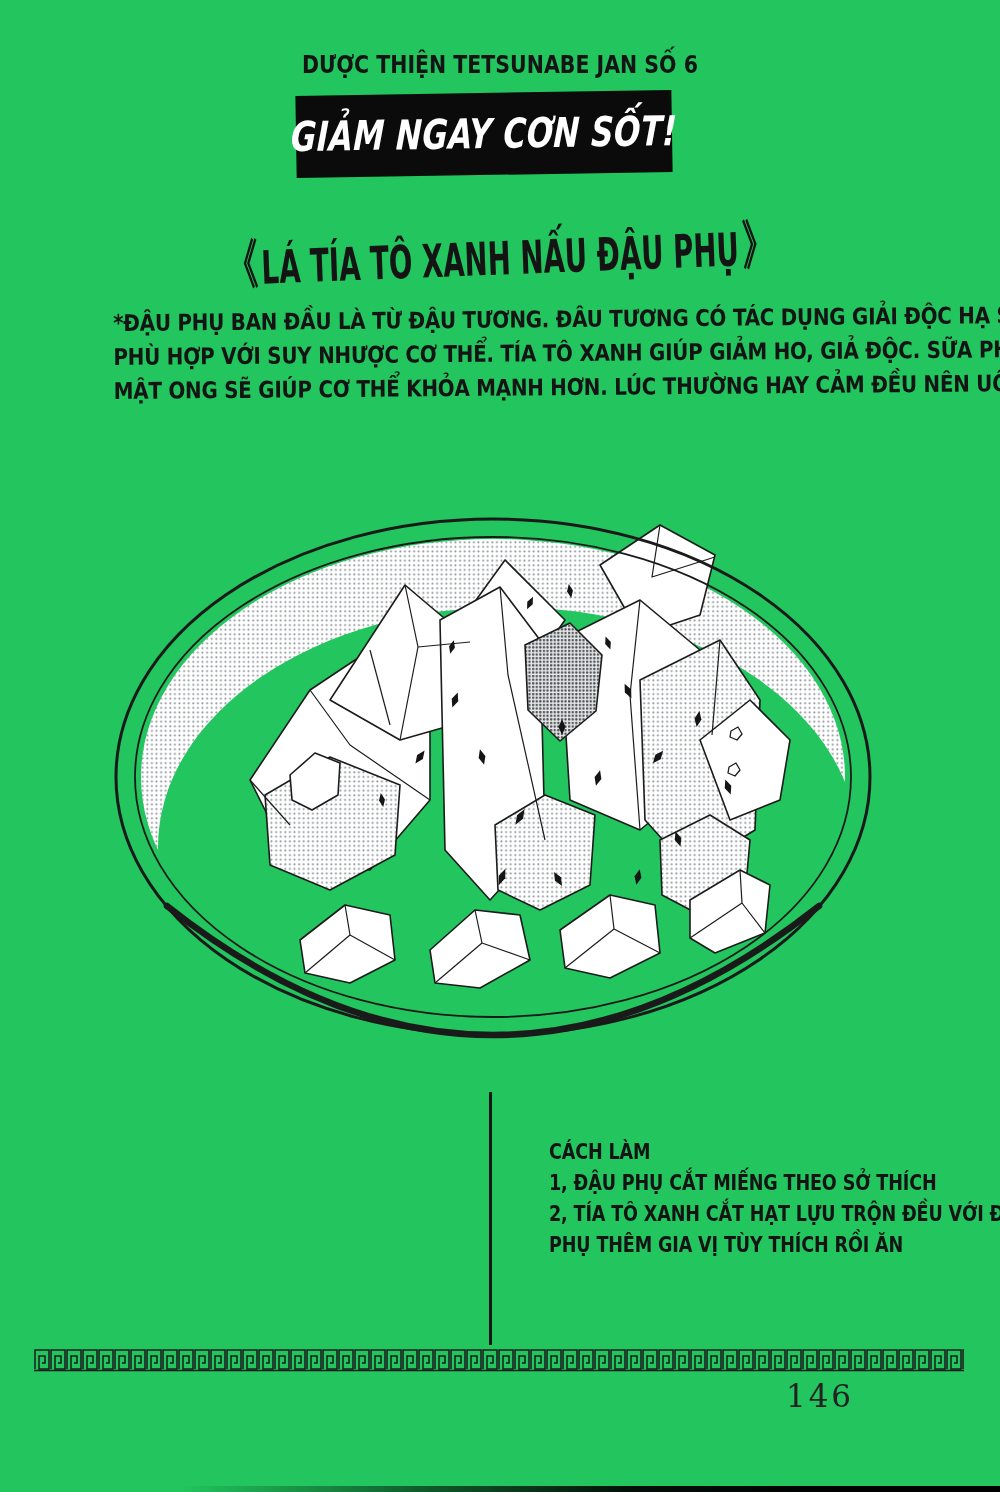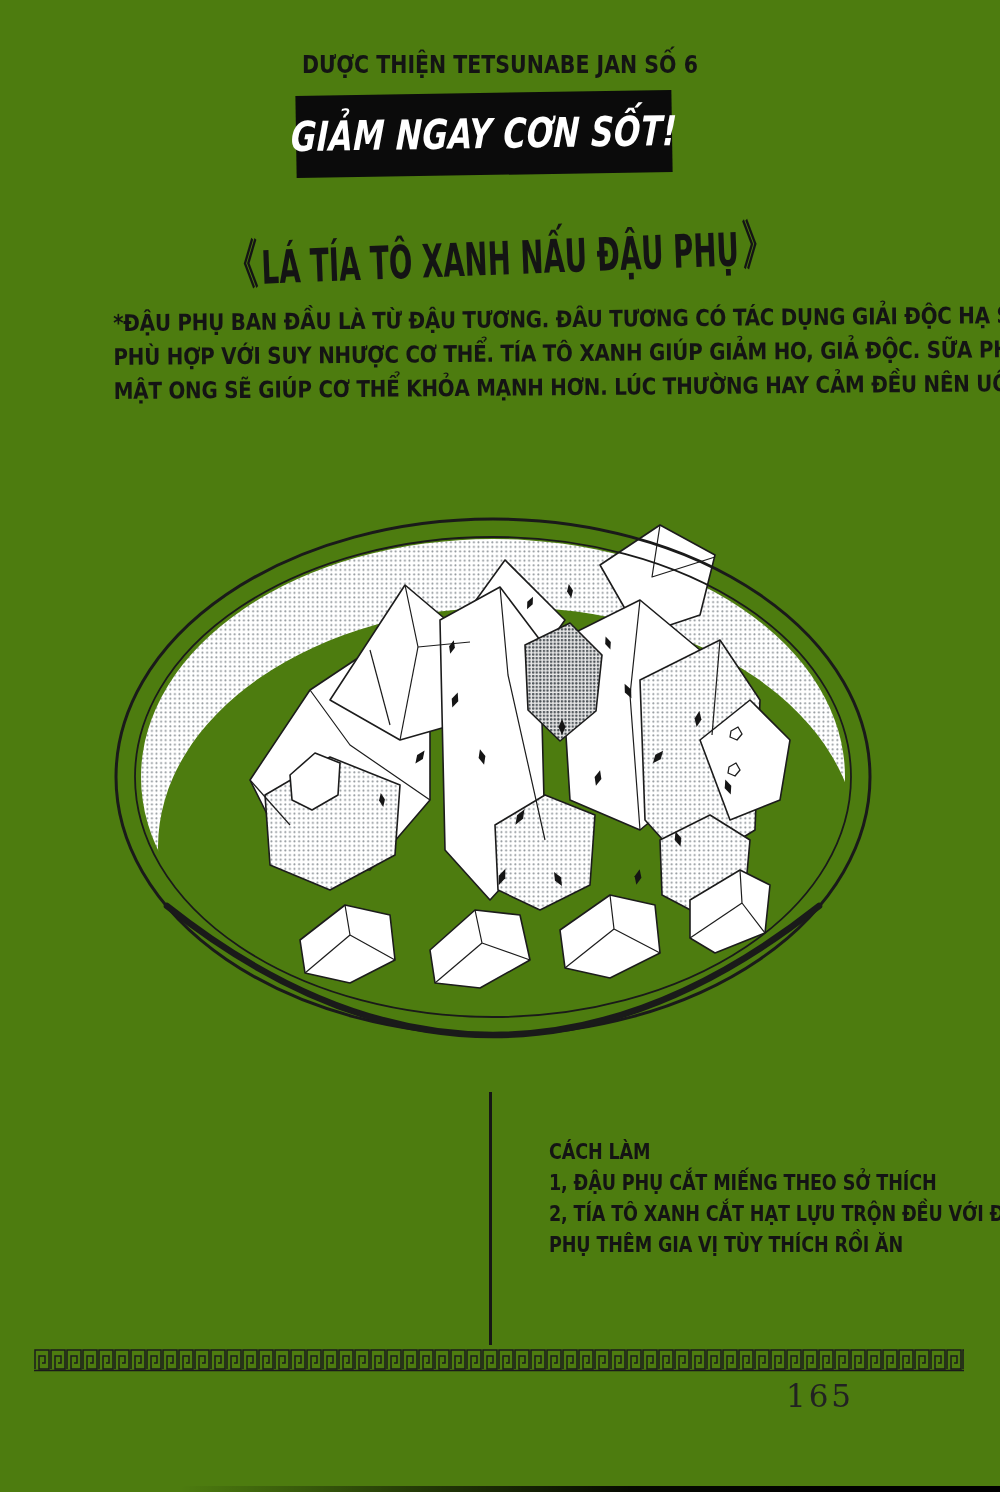--- a/index.html
+++ b/index.html
@@ -1,16 +1,16 @@
 <!DOCTYPE html>
 <html><head>
 <meta charset="utf-8">
 <style>
   html,body{margin:0;padding:0;background:#fff;}
-  #page{position:relative;width:1000px;height:1492px;background:#4d7c0f;overflow:hidden;
+  #page{position:relative;width:1000px;height:1492px;background:#22c55e;overflow:hidden;
         font-family:"DejaVu Sans",sans-serif;color:#141414;}
 
   
   .series-title{position:absolute;top:50px;left:0;width:1000px;text-align:center;
     font-size:25px;font-weight:bold;letter-spacing:0px;white-space:nowrap;
     transform:scaleX(0.82);transform-origin:50% 50%;}
 
   
   .banner{position:absolute;left:296px;top:93px;width:376px;height:82px;background:#0b0b0b;
     transform:rotate(-0.9deg);display:flex;align-items:center;justify-content:center;}
@@ -179,17 +179,17 @@
   <svg class="greek-border" viewBox="0 0 930 24">
     <defs>
       <pattern id="meander" width="16" height="24" patternUnits="userSpaceOnUse">
         <path d="M1,21 V2 H15 V21 H5 V8 H11 V15 H8" fill="none" stroke="#1a1a1a" stroke-width="1.5"></path>
       </pattern>
     </defs>
     <rect x="0" y="0" width="930" height="24" fill="url(#meander)"></rect>
     <line x1="0" y1="22.5" x2="930" y2="22.5" stroke="#1a1a1a" stroke-width="1.6"></line>
   </svg>
 
-  <div class="page-number">165</div>
+  <div class="page-number">146</div>
 
   <div class="scan-edge"></div>
 
 </div>
 
 </body></html>

